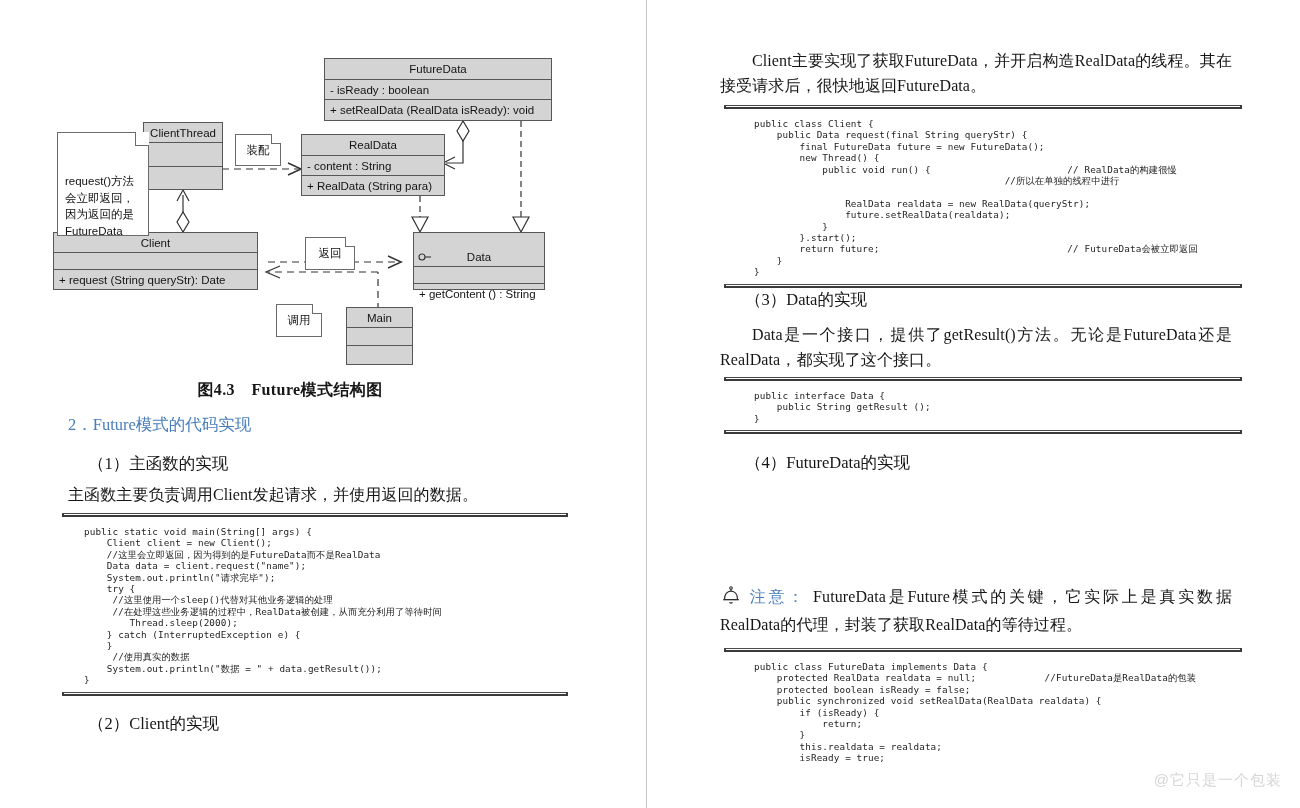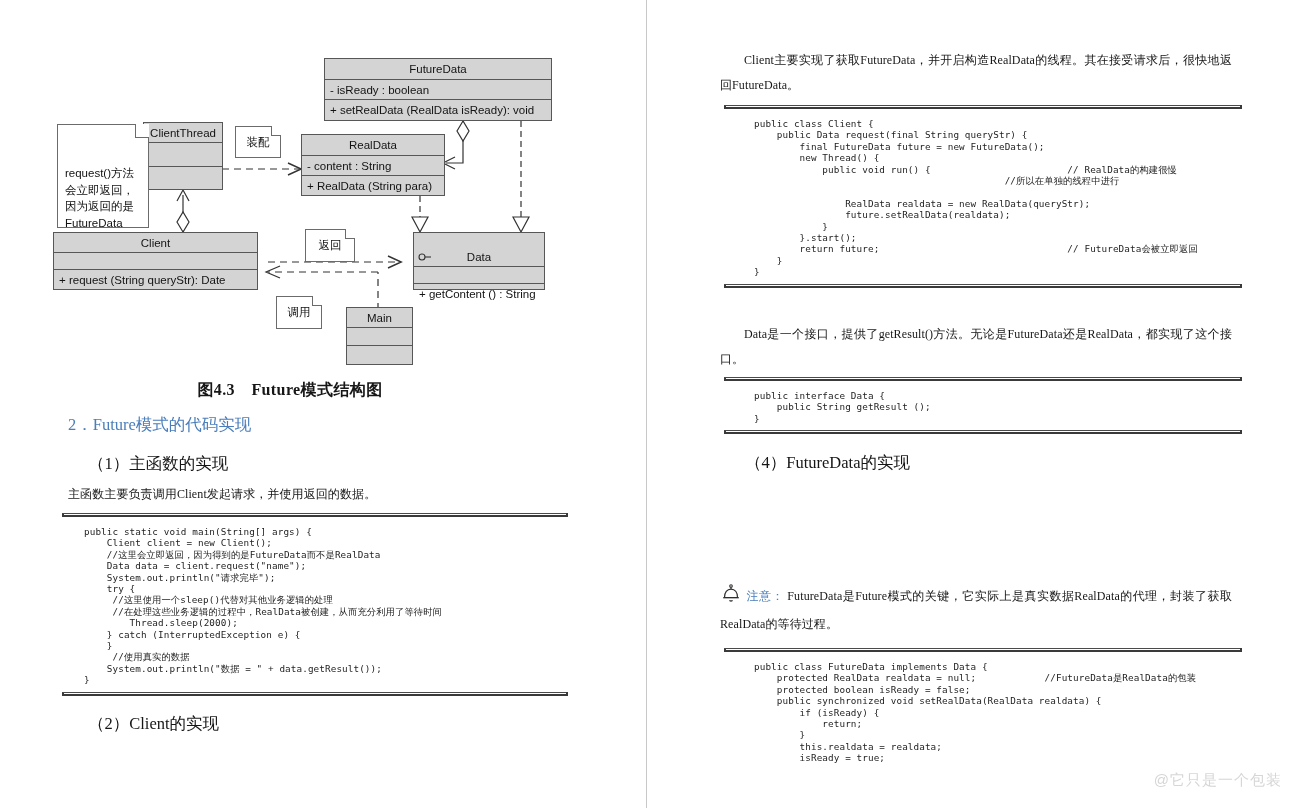--- a/index.html
+++ b/index.html
@@ -32,21 +32,21 @@
   }
   .column {
     position: absolute;
     top: 0;
   }
   #col-left  { left: 0;    width: 646px; height: 808px; }
   #col-right { left: 647px; width: 653px; height: 808px; }
 
   
   .para {
-    font-size: 12px;
+    font-size: 16px;
     line-height: 25px;
     letter-spacing: 0.1px;
     text-align: justify;
     color: #161616;
   }
   .para.indent { text-indent: 2em; }
   .heading-num {
     font-size: 16.5px;
     line-height: 24px;
     color: #161616;
@@ -161,20 +161,21 @@
   .uml-row.member { padding-left: 5px; }
   .uml-note {
     position: absolute;
     background: #fff;
     border: 1px solid #6b6b6b;
     box-sizing: border-box;
     font-family: "Liberation Sans", "DejaVu Sans", sans-serif;
     font-size: 11.5px;
     color: #111;
     line-height: 16.5px;
+    margin-top: 8px;
   }
   .uml-note.label-note {
     display: flex;
     align-items: center;
     justify-content: center;
   }
   .uml-note.text-note {
     padding: 7px 6px 4px 7px;
   }
   #uml svg { position: absolute; left: 0; top: 0; overflow: visible; }
@@ -367,20 +368,21 @@
     }
 }</pre>
       <div class="rule bot">
         <div class="cap-l"></div>
           <div class="thin"></div>
           <div class="thick"></div>
           <div class="cap-r"></div>
       </div>
     </div>
 
+    <div class="heading-num" style="position:absolute; left:98px; top:288px; width:500px;">（3）Data的实现</div>
 
     <div class="para indent" style="position:absolute; left:73px; top:322px; width:512px;">Data是一个接口，提供了getResult()方法。无论是FutureData还是RealData，都实现了这个接口。</div>
 
     <div class="codeblock" style="position:absolute; left:77px; top:377px; width:518px;">
       <div class="rule top">
         <div class="cap-l"></div>
           <div class="thin"></div>
           <div class="thick"></div>
           <div class="cap-r"></div>
       </div>

